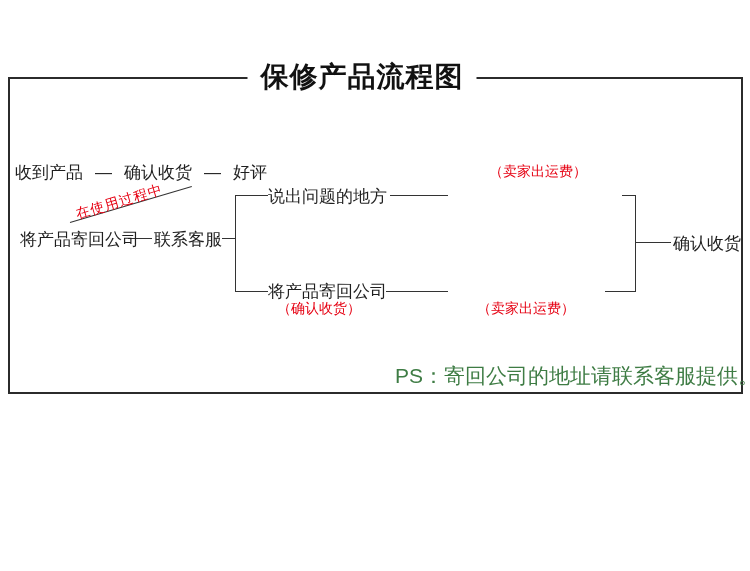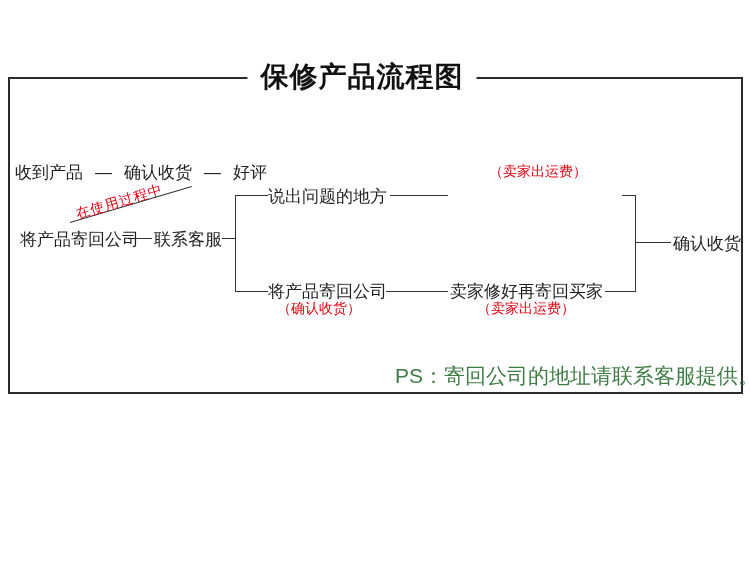--- a/index.html
+++ b/index.html
@@ -61,21 +61,20 @@
   <div class="hline" style="left:236px;top:195px;width:32px;"></div>
   <div class="t" style="left:268px;top:187px;">说出问题的地方</div>
   <div class="hline" style="left:390px;top:195px;width:58px;"></div>
   <div class="t red" style="left:489px;top:163px;">（卖家出运费）</div>
   <div class="hline" style="left:622px;top:195px;width:14px;"></div>
 
   <div class="hline" style="left:236px;top:291px;width:32px;"></div>
   <div class="t" style="left:268px;top:282px;">将产品寄回公司</div>
   <div class="t red" style="left:277px;top:300px;">（确认收货）</div>
   <div class="hline" style="left:386px;top:291px;width:62px;"></div>
-  <div class="t" style="left:450px;top:282px;">卖家修好再寄回买家</div>
   <div class="t red" style="left:477px;top:300px;">（卖家出运费）</div>
   <div class="hline" style="left:605px;top:291px;width:30px;"></div>
 
   <div class="vline" style="left:635px;top:195px;height:97px;"></div>
   <div class="hline" style="left:636px;top:242px;width:35px;"></div>
   <div class="t" style="left:673px;top:234px;">确认收货</div>
 
   <div class="t green" style="left:395px;top:364px;">PS：寄回公司的地址请联系客服提供。</div>
 
   <div class="footer">五星好评</div>

